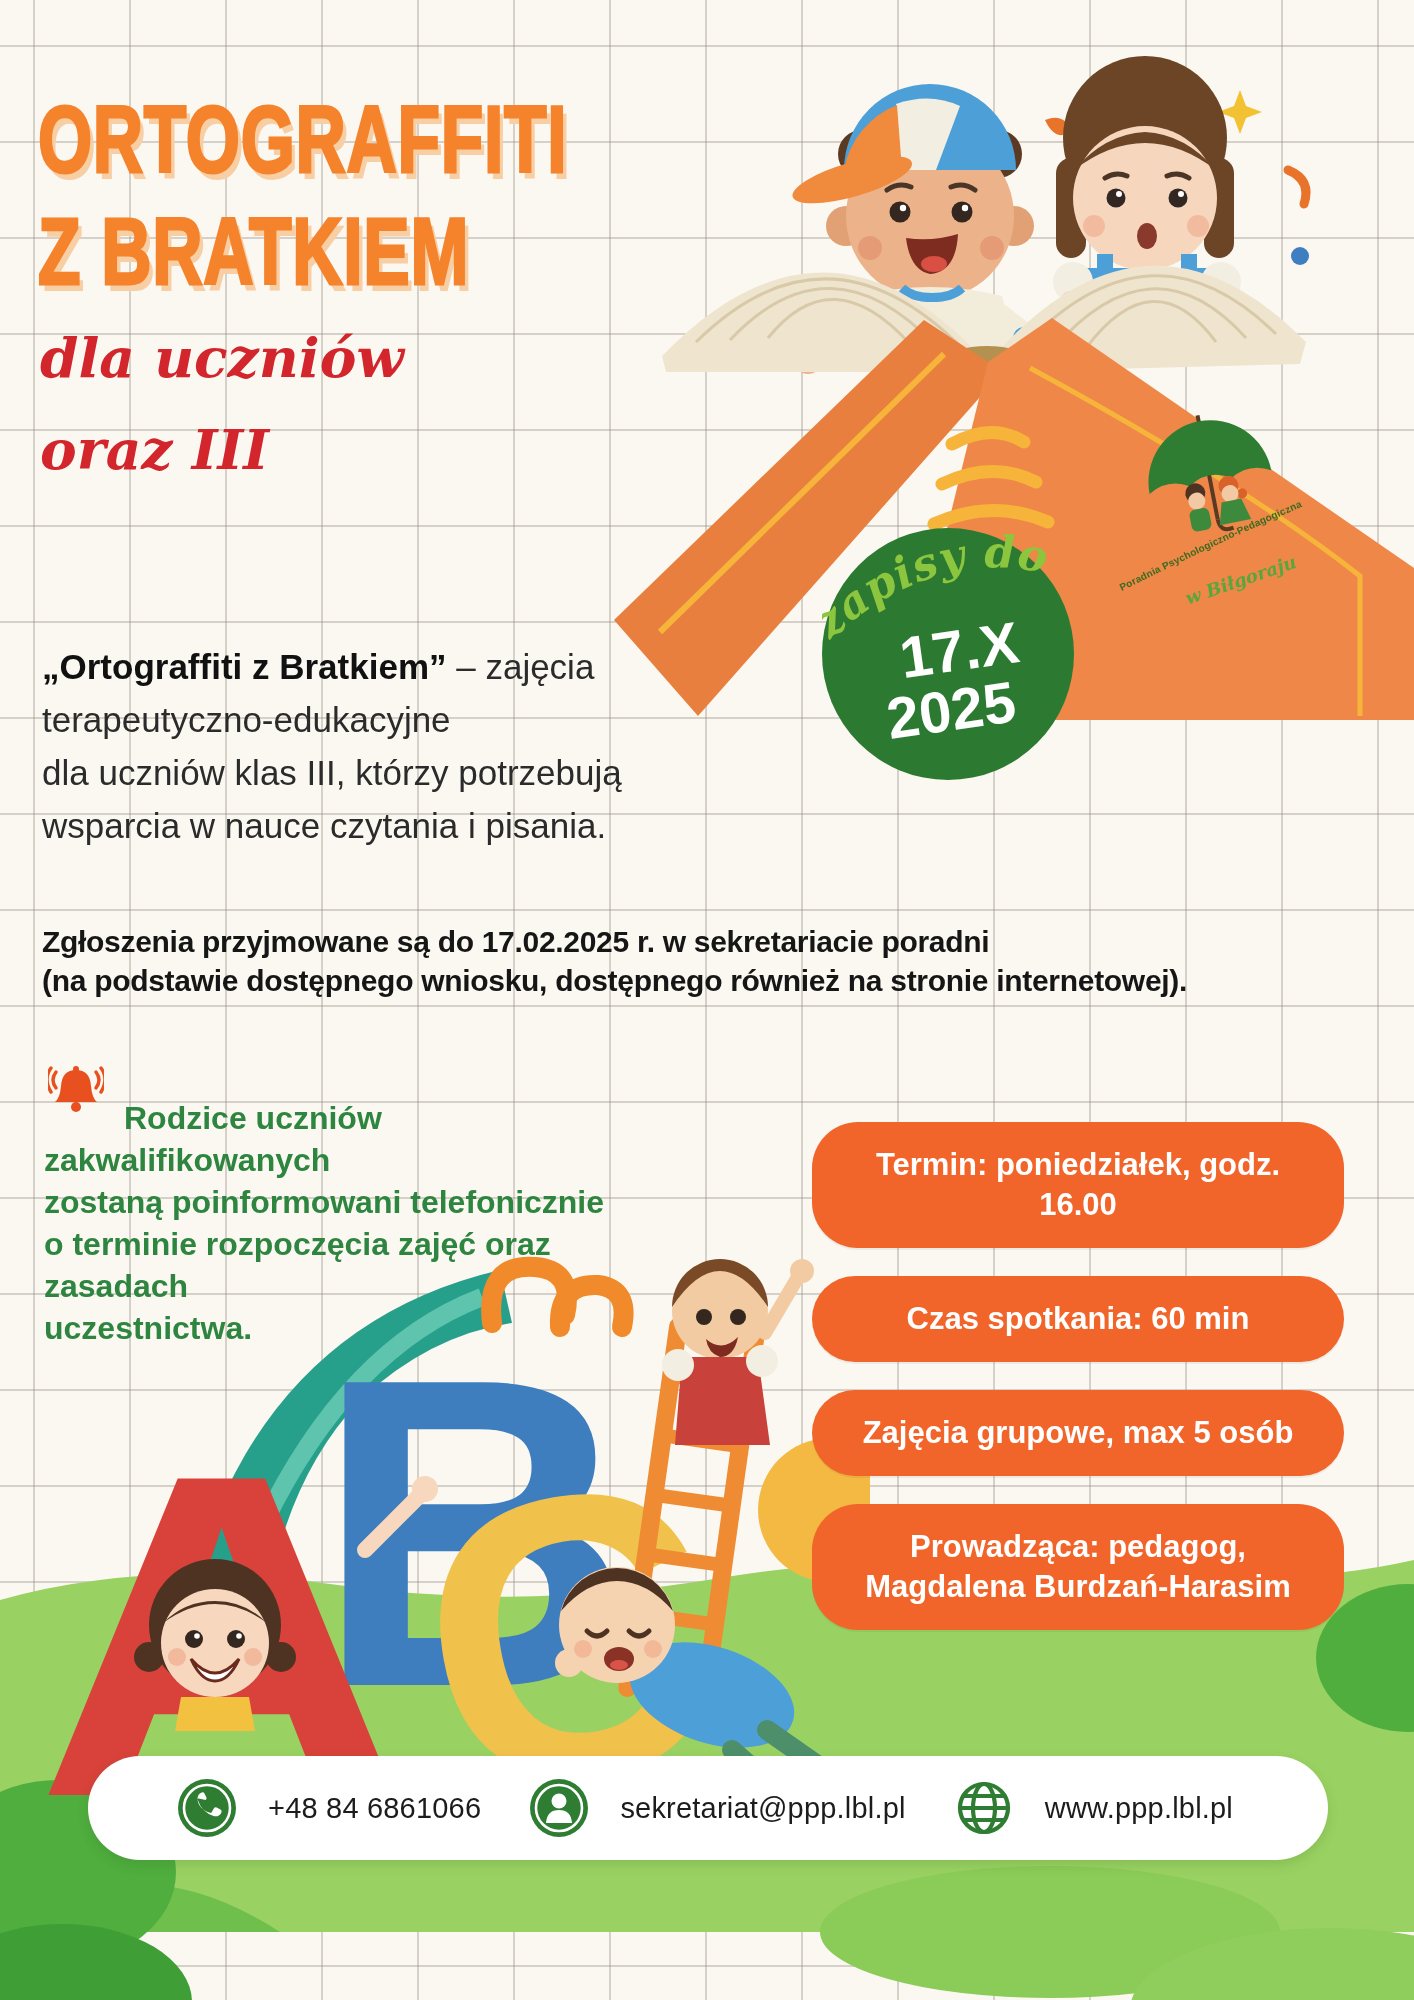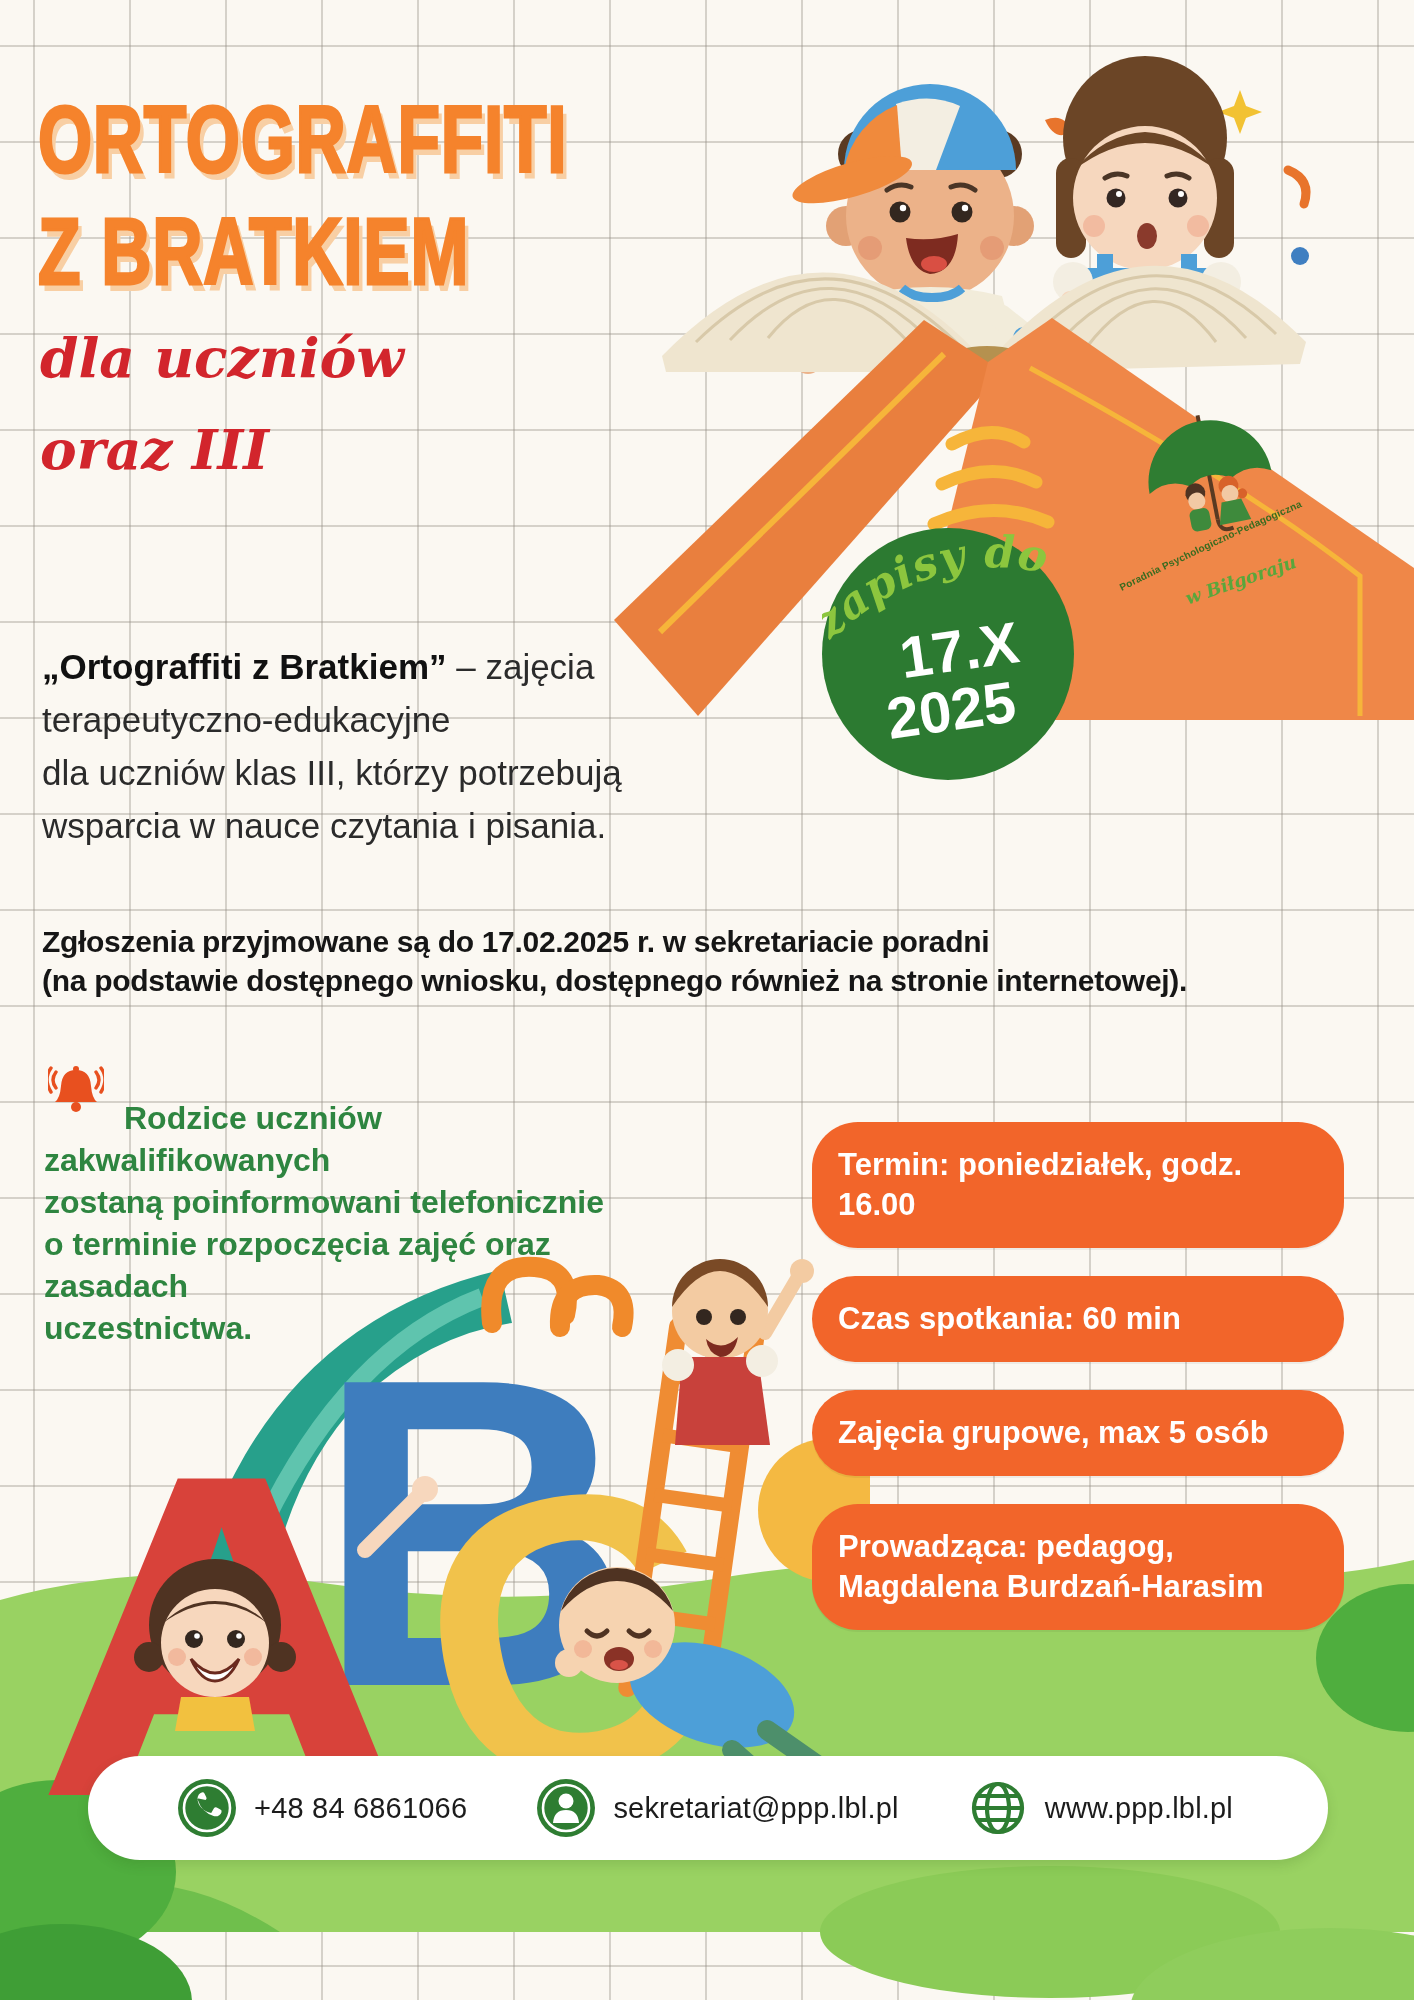--- a/index.html
+++ b/index.html
@@ -31,27 +31,27 @@
   
   .deadline{left:42px;top:922px;z-index:3;color:#161616;font-weight:bold;
     font-size:30px;line-height:39px;letter-spacing:-.3px;white-space:nowrap;}
   
   .notice{left:44px;top:1060px;width:620px;z-index:3;color:#2E8540;font-weight:bold;
     font-size:32px;line-height:42px;white-space:pre-line;text-indent:80px;margin-top:37px;}
   .bell{left:48px;top:1062px;width:56px;height:52px;z-index:4;}
   
   .pills{left:812px;top:1122px;width:532px;z-index:5;}
   .pill{background:#F2652A;border-radius:46px;color:#fff;font-weight:bold;
-    font-size:31px;line-height:40px;text-align:left;padding:23px 26px;
+    font-size:31px;line-height:40px;text-align:center;padding:23px 26px;
     margin-bottom:28px;white-space:pre-line;box-shadow:0 2px 0 rgba(0,0,0,.05);}
   
   .contact{left:88px;top:1756px;width:1240px;height:104px;z-index:7;background:#fff;
     border-radius:52px;display:flex;align-items:center;justify-content:space-between;
     padding:0 95px 0 90px;box-sizing:border-box;box-shadow:0 5px 12px rgba(40,80,20,.15);}
-  .citem{display:flex;align-items:center;gap:18px;justify-content:space-between;}
+  .citem{display:flex;align-items:center;gap:32px;justify-content:space-between;}
   .citem .txt{font-size:29px;color:#1C1C1C;letter-spacing:.2px;}
   .z1{z-index:1}.z2{z-index:2}
   svg text{font-family:"Liberation Sans",sans-serif;}
   .scriptfont{font-family:"DejaVu Serif",serif;font-style:italic;font-weight:bold;}
 </style>
 </head>
 <body>
 
 <div class="poster">
 

